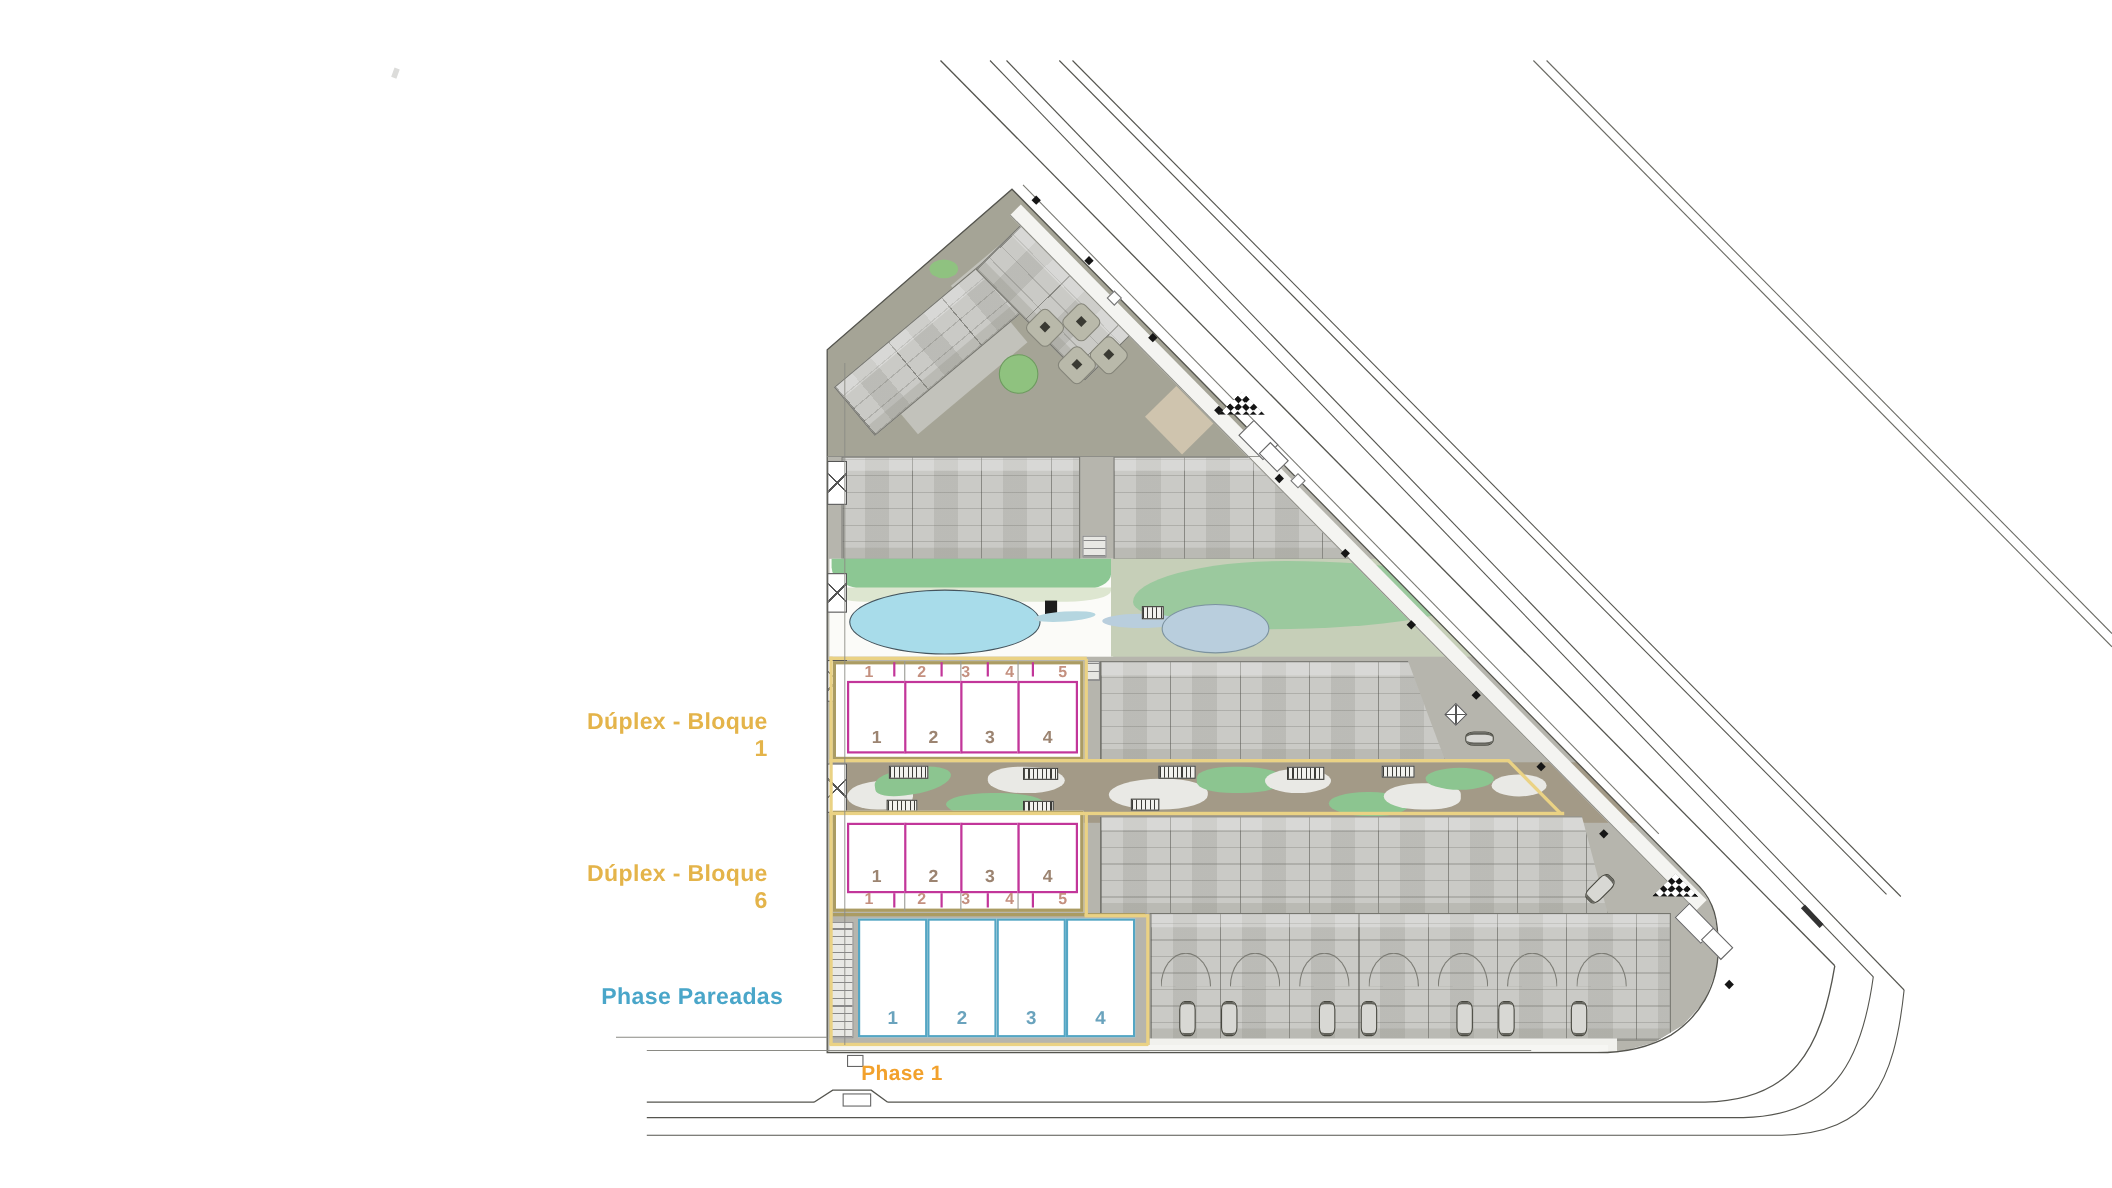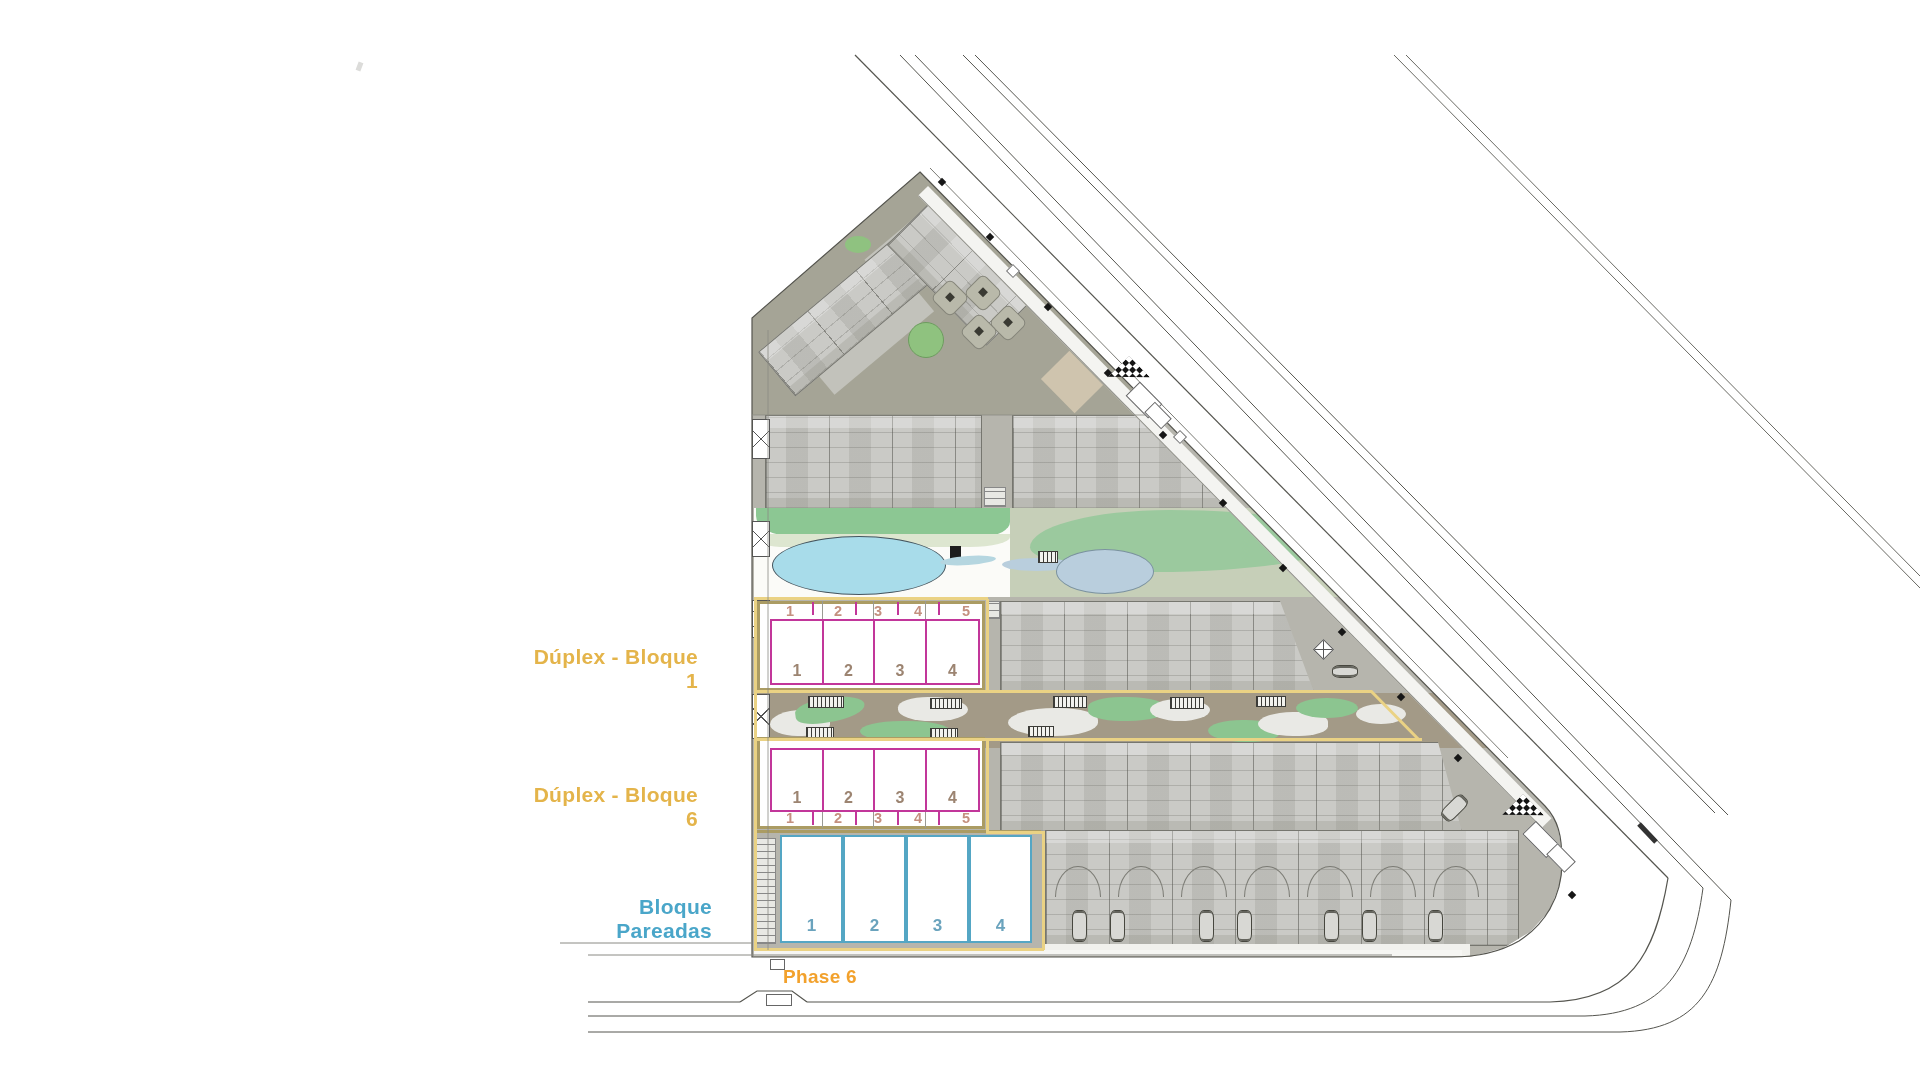--- a/index.html
+++ b/index.html
@@ -277,16 +277,16 @@
   <div class="wrect" style="position:absolute;left:1146px;top:408px;width:22px;height:13px;"></div>
   <div class="checker" style="position:absolute;left:1508px;top:800px;"></div>
   <div class="wrect" style="position:absolute;left:1524px;top:830px;width:32px;height:17px;"></div>
   <div class="wrect" style="position:absolute;left:1548px;top:850px;width:24px;height:14px;"></div>
 
   <div class="abs" style="left:770px;top:959px;width:13px;height:9px;background:#fff;border:1px solid #666;"></div>
   <div class="abs" style="left:766px;top:994px;width:24px;height:10px;background:#fff;border:1px solid #666;"></div>
 
   <div class="label" style="left:528px;top:645px;width:170px;text-align:right;font-size:21px;color:#e4b44a;">Dúplex - Bloque 1</div>
   <div class="label" style="left:528px;top:783px;width:170px;text-align:right;font-size:21px;color:#e4b44a;">Dúplex - Bloque 6</div>
-  <div class="label" style="left:540px;top:895px;width:172px;text-align:right;font-size:21px;color:#4aa6c9;">Bloque Pareadas</div>
-  <div class="label" style="left:765px;top:966px;width:110px;text-align:center;font-size:19px;font-weight:700;color:#f2a12c;">Phase 6</div>
+  <div class="label" style="left:540px;top:895px;width:172px;text-align:right;font-size:21px;color:#4aa6c9;">Phase Pareadas</div>
+  <div class="label" style="left:765px;top:966px;width:110px;text-align:center;font-size:19px;font-weight:700;color:#f2a12c;">Phase 1</div>
 
 </div>
 
 </body></html>

